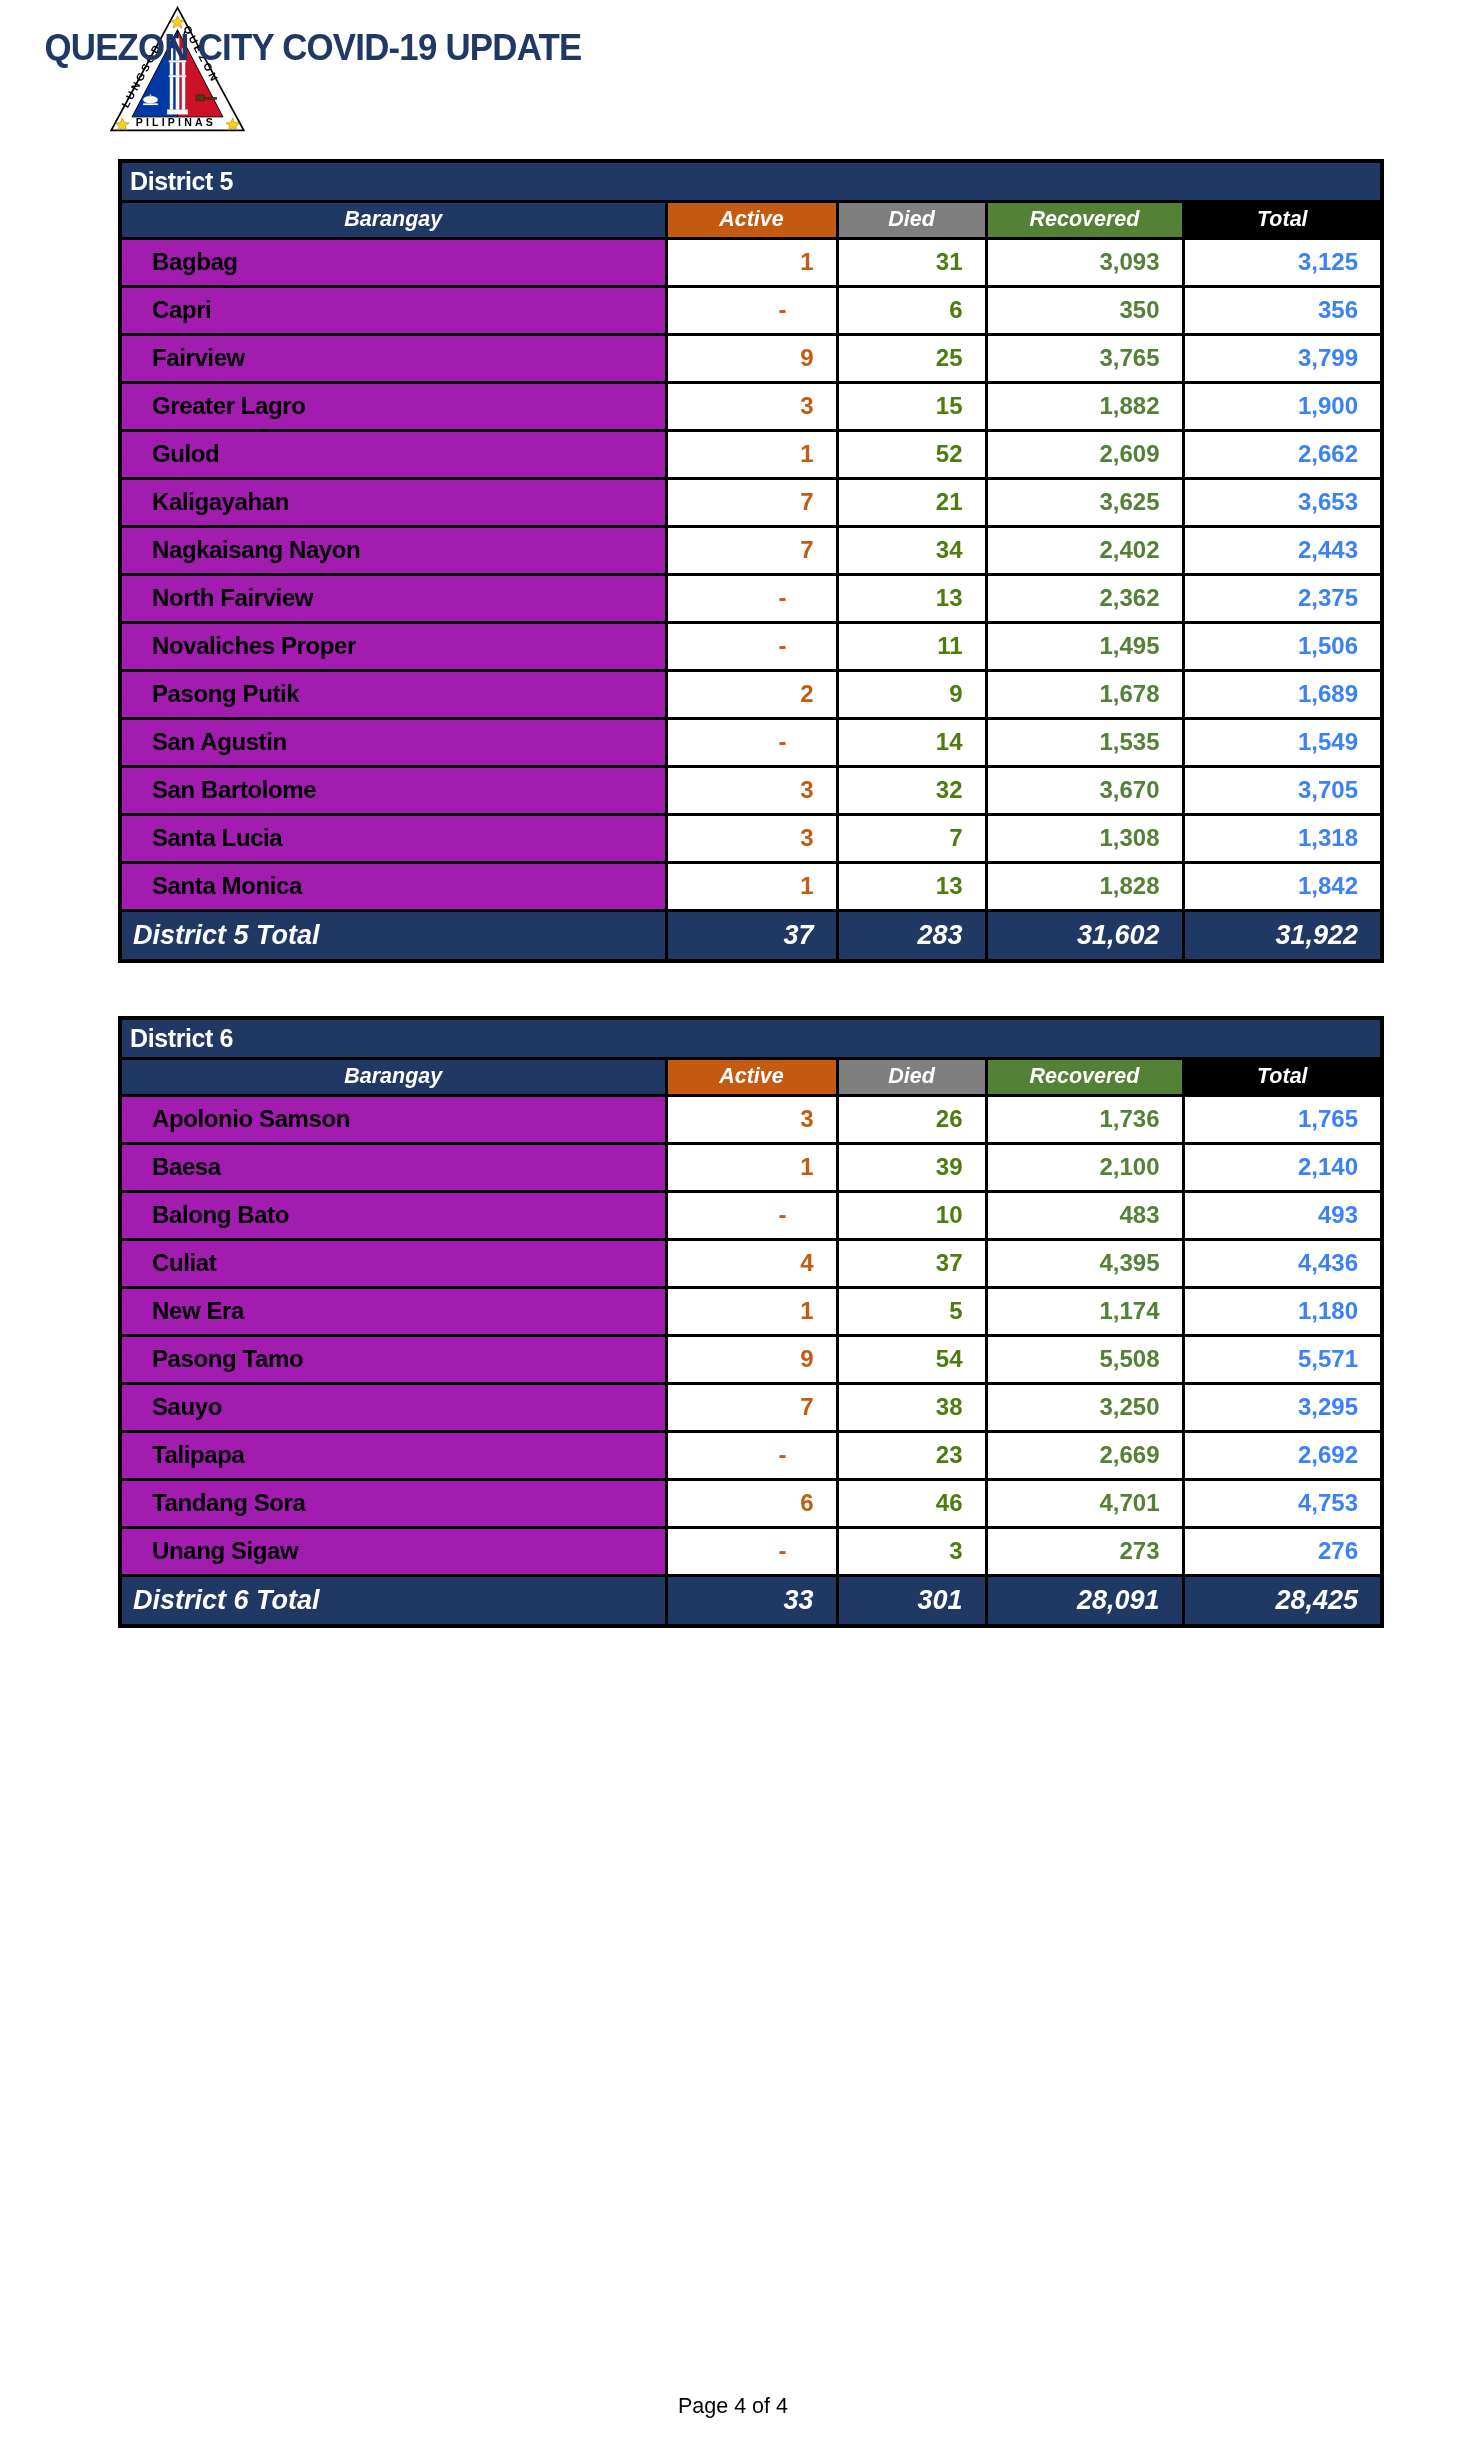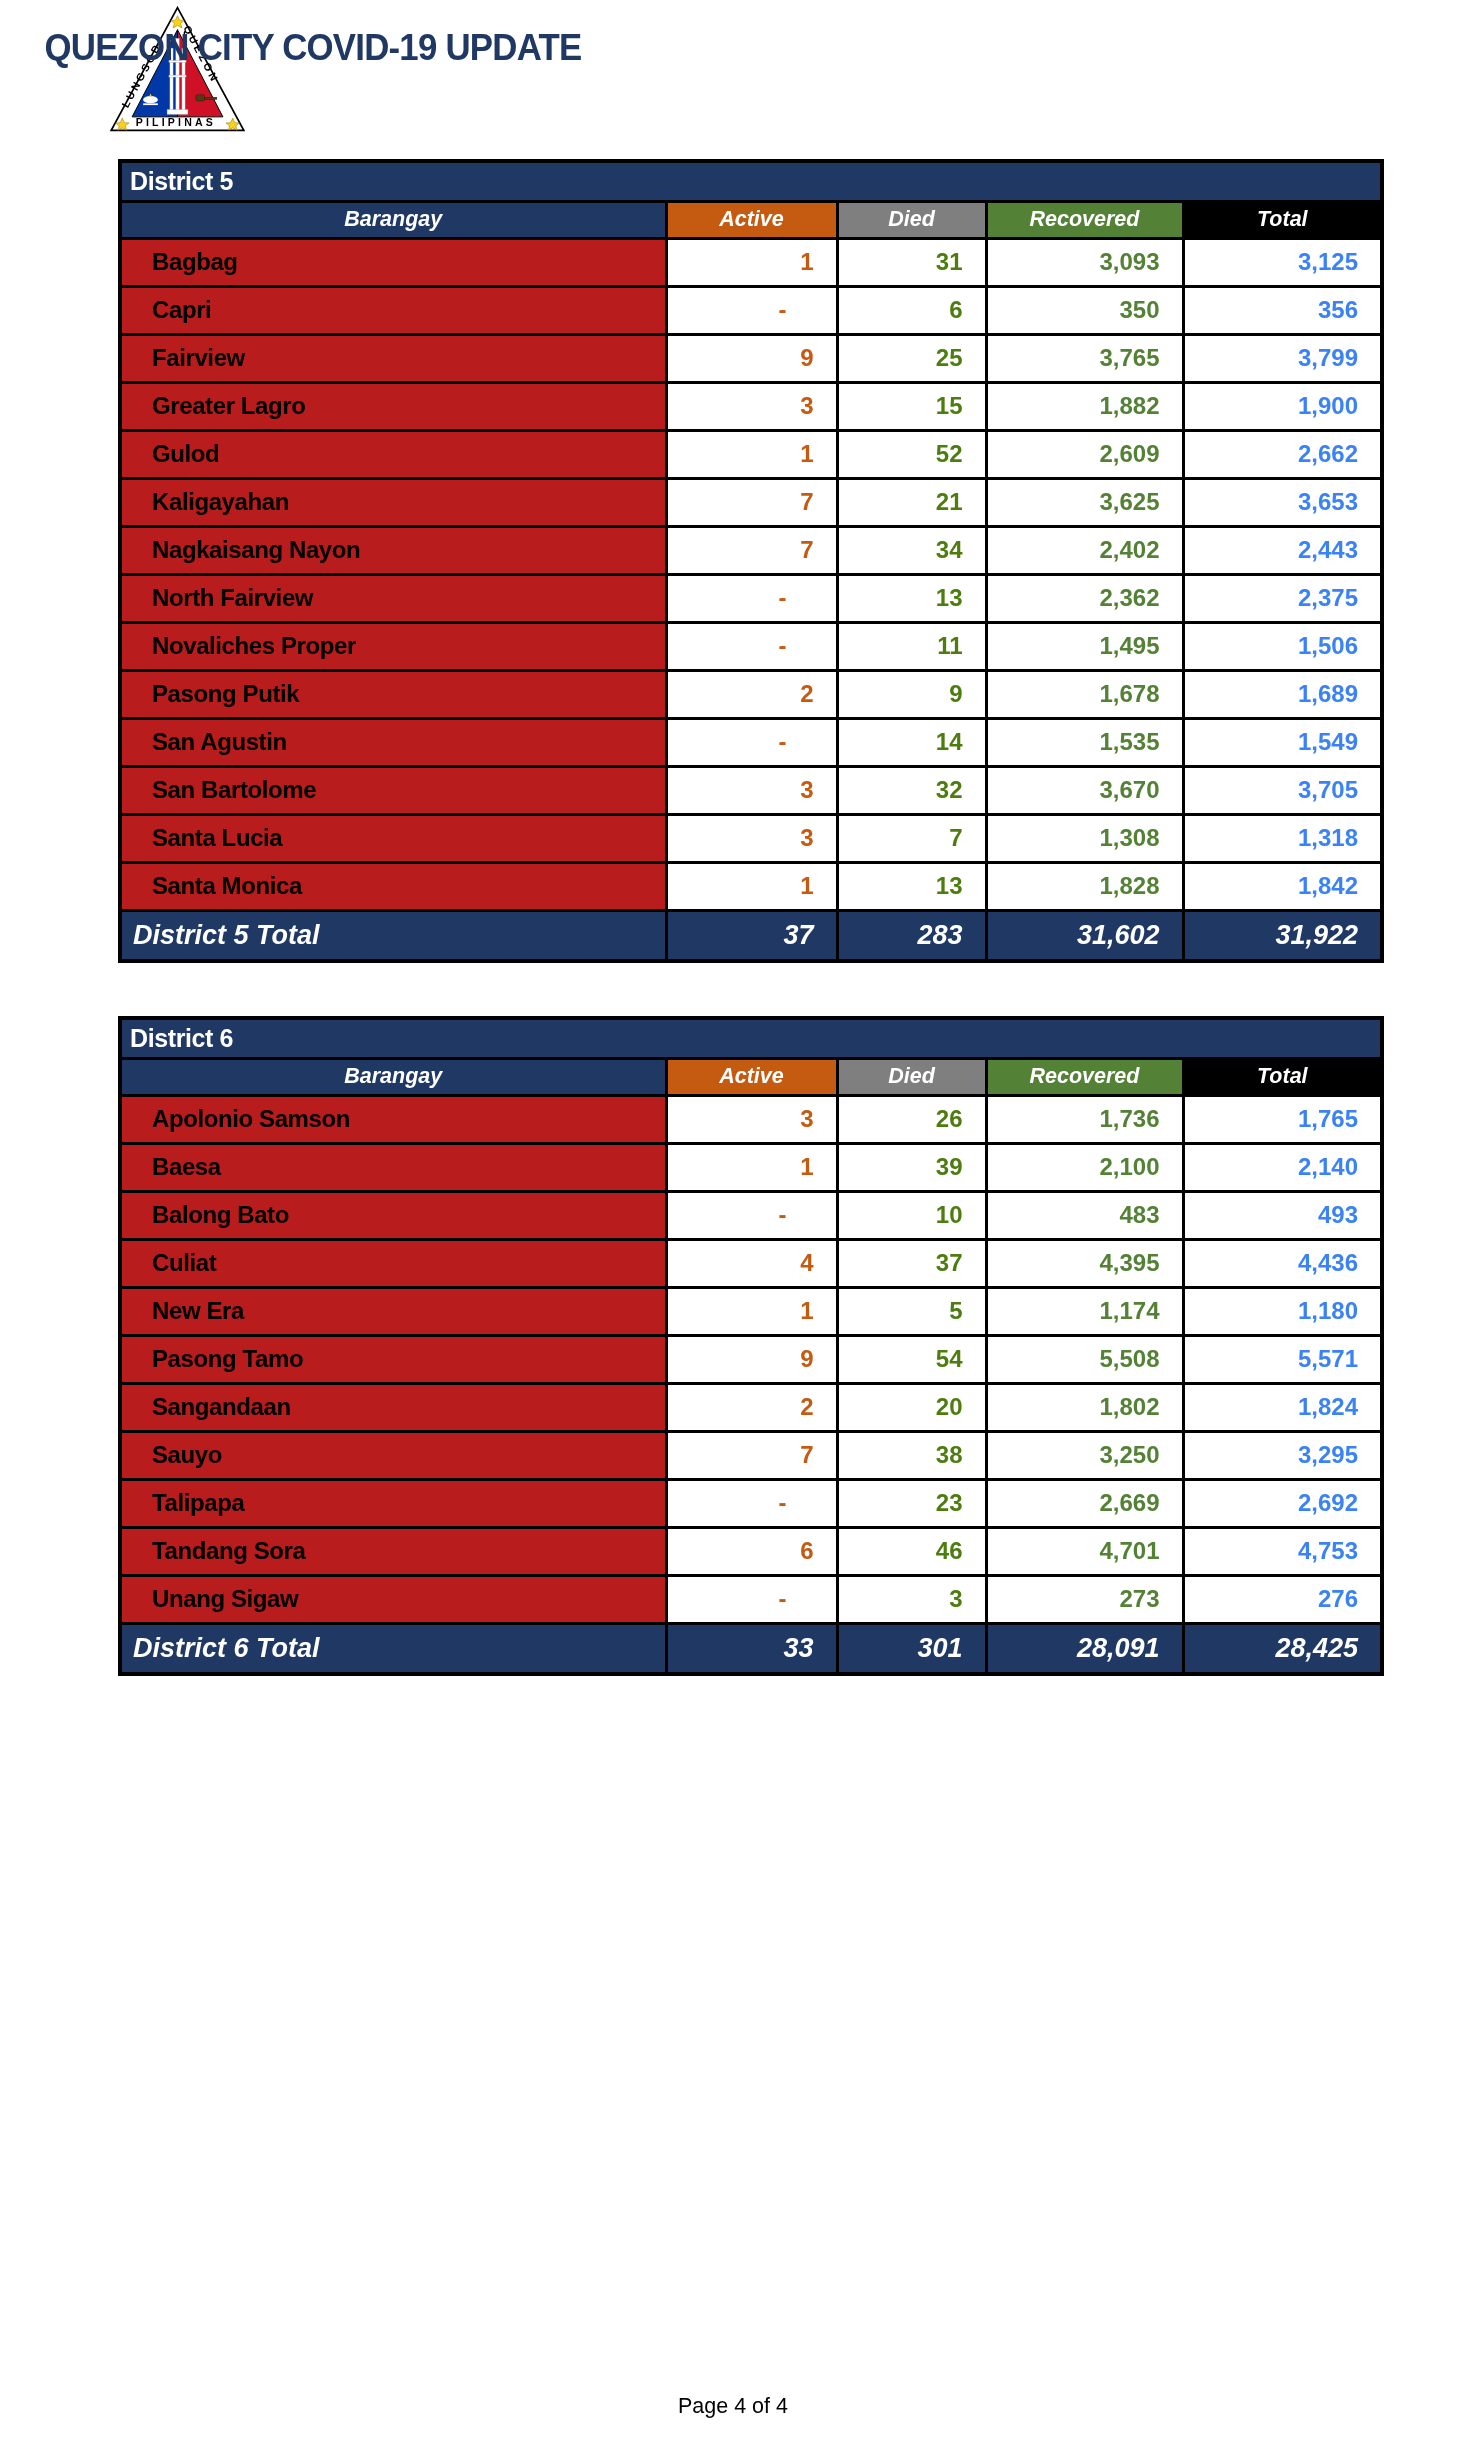--- a/index.html
+++ b/index.html
@@ -71,21 +71,21 @@
     padding: 0;
   }
   th.col-0 { background: #203864; }
   th.col-1 { background: #C55A11; }
   th.col-2 { background: #7F7F7F; }
   th.col-3 { background: #538135; }
   th.col-4 { background: #000000; }
 
   tbody td { height: 48px; background: #ffffff; font-weight: bold; font-size: 24px; }
   td.cell-name {
-    background: #b91c1c;
+    background: #a21caf;
     color: #000000;
     text-align: left;
     padding-left: 30px;
     letter-spacing: -0.4px;
   }
   td.cell-active, td.cell-died, td.cell-recovered, td.cell-total {
     text-align: right;
     padding-right: 22px;
   }
   td.cell-active   { color: #C55A11; }
@@ -363,27 +363,20 @@
           <td class="cell-total">1,180</td>
         </tr>
         <tr>
           <td class="cell-name">Pasong Tamo</td>
           <td class="cell-active">9</td>
           <td class="cell-died">54</td>
           <td class="cell-recovered">5,508</td>
           <td class="cell-total">5,571</td>
         </tr>
         <tr>
-          <td class="cell-name">Sangandaan</td>
-          <td class="cell-active">2</td>
-          <td class="cell-died">20</td>
-          <td class="cell-recovered">1,802</td>
-          <td class="cell-total">1,824</td>
-        </tr>
-        <tr>
           <td class="cell-name">Sauyo</td>
           <td class="cell-active">7</td>
           <td class="cell-died">38</td>
           <td class="cell-recovered">3,250</td>
           <td class="cell-total">3,295</td>
         </tr>
         <tr>
           <td class="cell-name">Talipapa</td>
           <td class="cell-active dash">-</td>
           <td class="cell-died">23</td>

